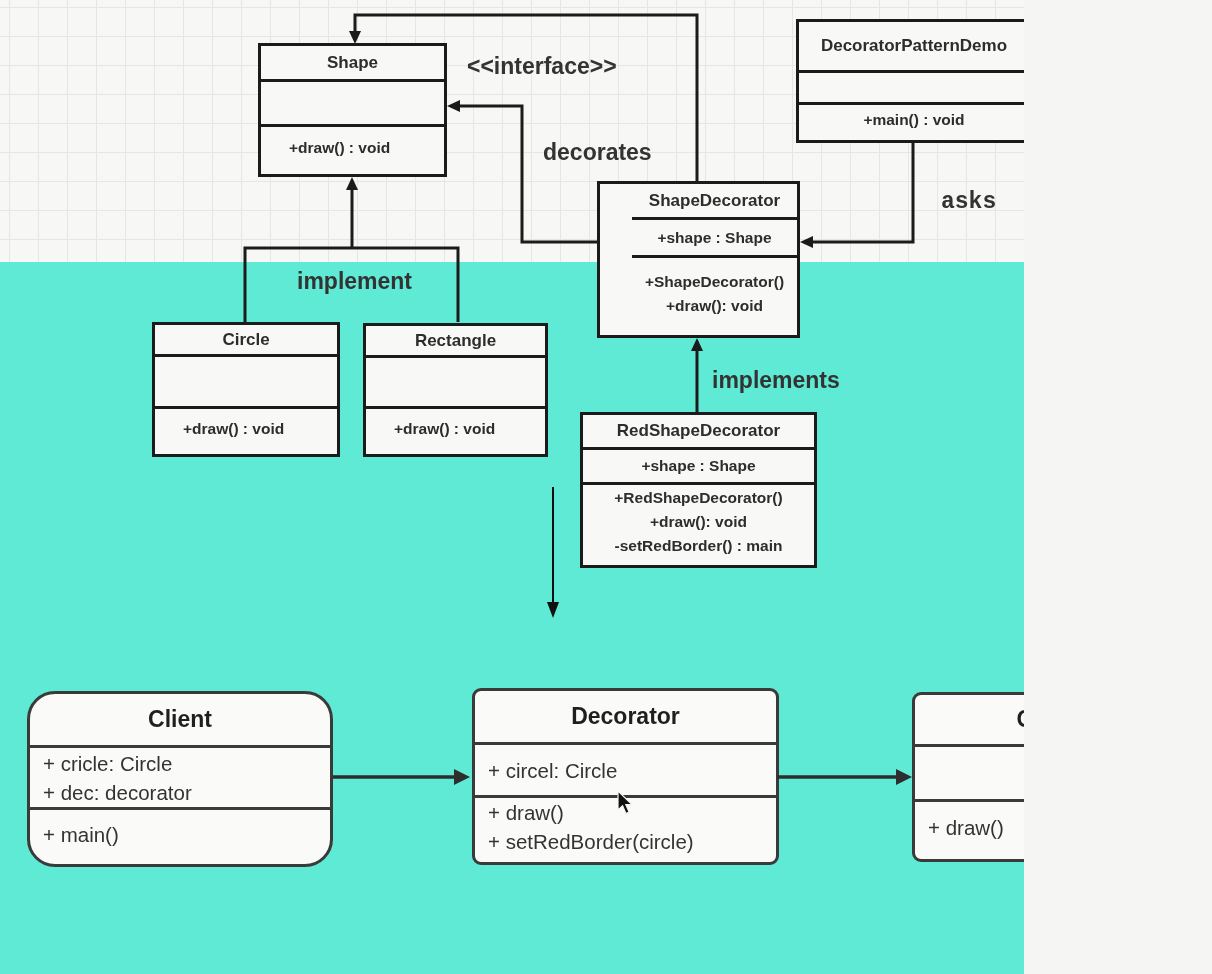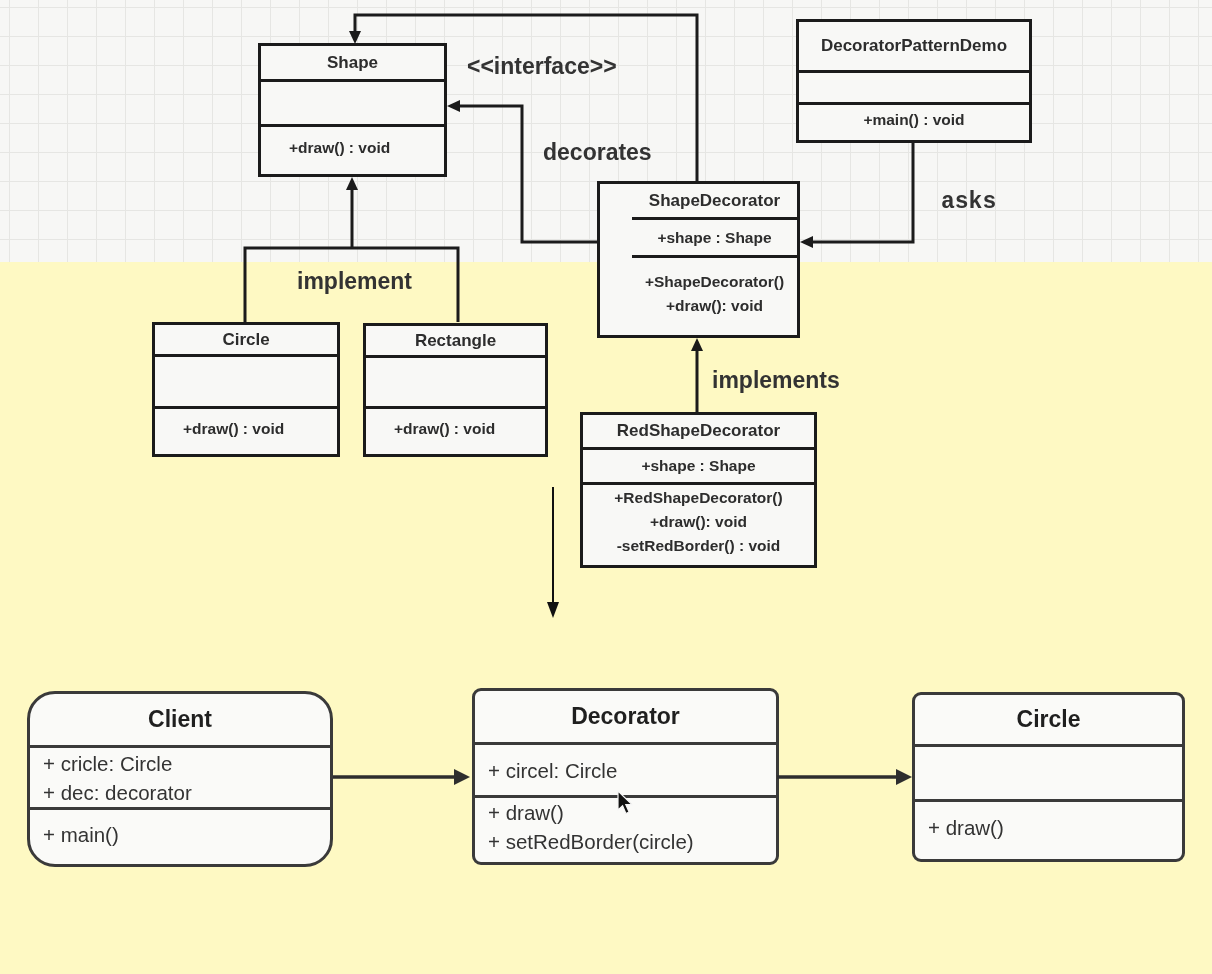--- a/index.html
+++ b/index.html
@@ -1,21 +1,21 @@
 <!DOCTYPE html>
 <html><head>
 <meta charset="utf-8">
 <style>
   html, body { margin: 0; padding: 0; background: #f5f5f3; }
   #stage {
     position: relative;
-    width: 1212px;
+    width: 1024px;
     height: 974px;
     overflow: hidden;
-    background: #fef9c3;
+    background: #5eead4;
     font-family: "Liberation Sans", sans-serif;
   }
 
   
   #grid-band {
     position: absolute;
     left: 0; top: 650; width: 1212px; height: 262px;
     background-color: #f7f7f5;
     background-image:
       linear-gradient(to right, #e6e6e3 1px, transparent 1px),
@@ -111,21 +111,21 @@
         </div>
       </div>
       <div class="uml-box top-style" style="left: 580px; top: 412px; width: 237px; height: 156px;">
         <div class="uml-sec uml-title align-center" style="height: 32px;">RedShapeDecorator</div>
         <div class="uml-sec divided align-center" style="height: 35px;">
           <div class="uml-row">+shape : Shape</div>
         </div>
         <div class="uml-sec divided align-center" style="height: 77px; text-align: center;">
           <div class="uml-row">+RedShapeDecorator()</div>
           <div class="uml-row">+draw(): void</div>
-          <div class="uml-row">-setRedBorder() : void</div>
+          <div class="uml-row">-setRedBorder() : main</div>
         </div>
       </div>
       <div class="uml-box top-style" style="left: 152px; top: 322px; width: 188px; height: 135px;">
         <div class="uml-sec uml-title align-center" style="height: 29px;">Circle</div>
         <div class="uml-sec divided align-center" style="height: 52px;"></div>
         <div class="uml-sec divided align-left" style="height: 42px;">
           <div class="uml-row">+draw() : void</div>
         </div>
       </div>
       <div class="uml-box top-style" style="left: 363px; top: 323px; width: 185px; height: 134px;">

